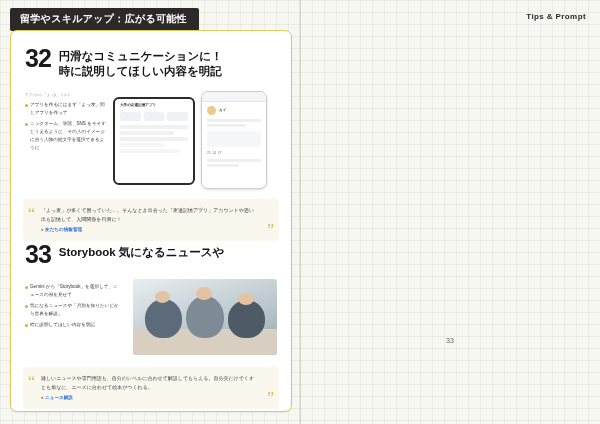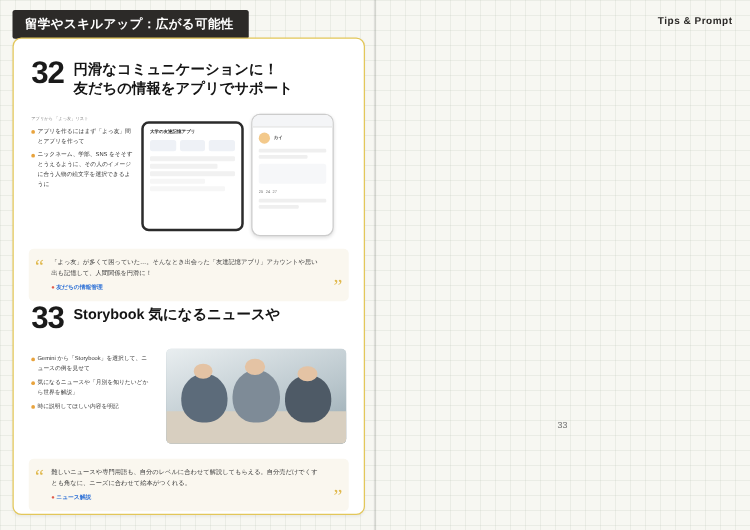--- a/index.html
+++ b/index.html
@@ -127,21 +127,21 @@
   <div class="page left">
     <div class="hdr-title">留学やスキルアップ：広がる可能性</div>
     <div class="folio">32</div>
 
     <div class="card l">
 
       <div class="sec" style="top:16px;">
         <div class="num-row" style="padding:0 14px;">
           <div class="bignum">32</div>
           <div class="headline" style="white-space:pre-line;">円滑なコミュニケーションに！
-友だちの情報をアプリでサポート</div>
+時に説明してほしい内容を明記</div>
         </div>
       </div>
 
       <div style="position:absolute;top:70px;left:14px;width:82px;" class="bullets">
         <div class="b">アプリを作るにはまず「よっ友」問とアプリを作って</div>
         <div class="b">ニックネーム、学部、SNS をそそすとうえるように、その人のイメージに合う人物の絵文字を選択できるように</div>
       </div>
 
       <div class="tablet" style="left:102px;top:66px;width:78px;height:84px;">
         <div style="padding:4px 5px 0;">

